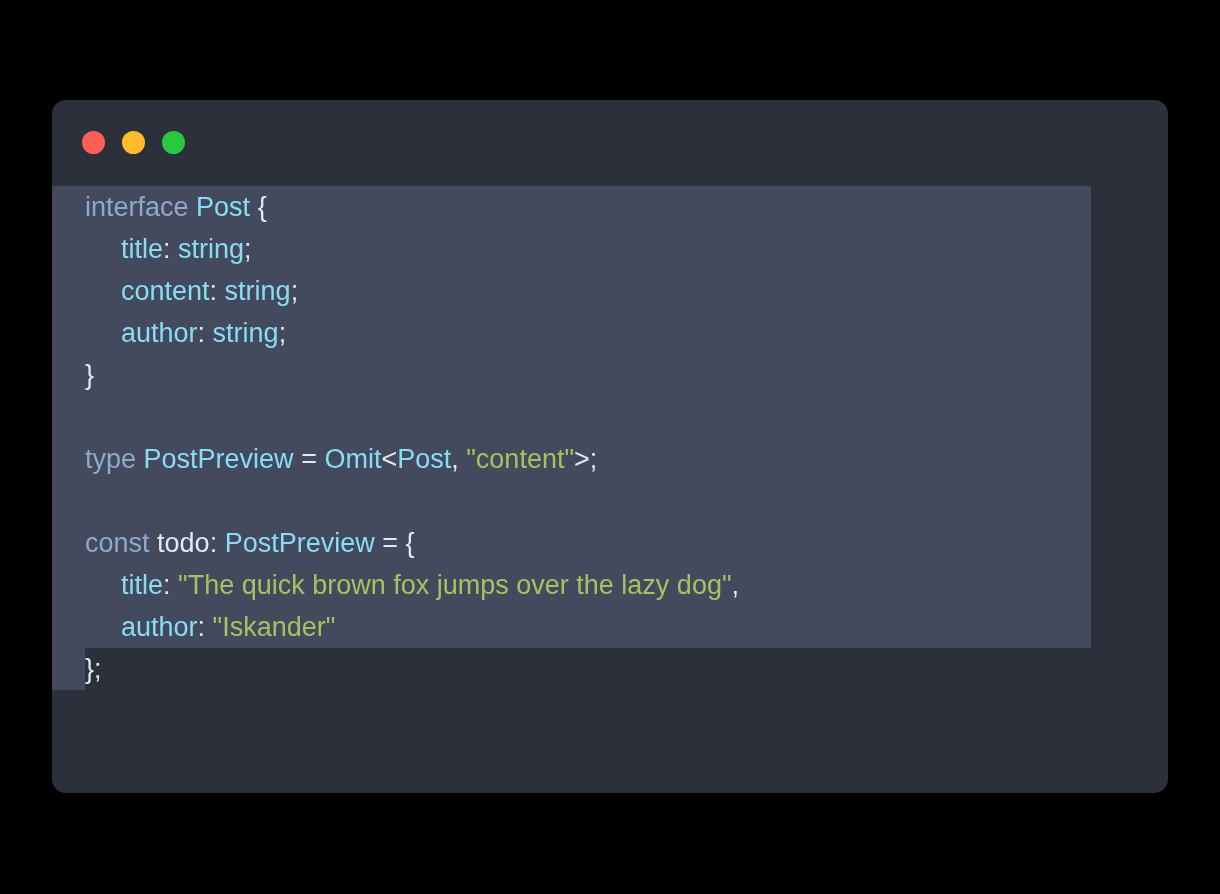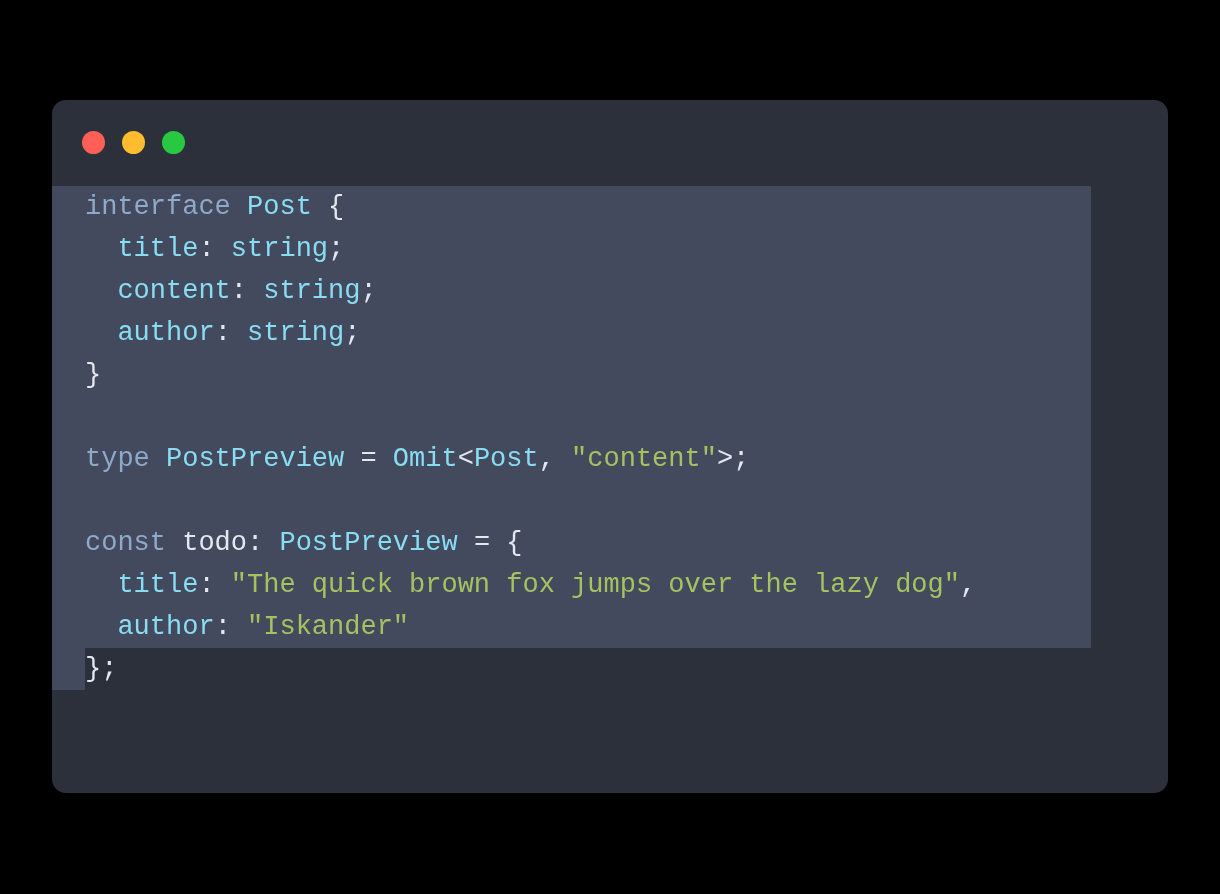--- a/index.html
+++ b/index.html
@@ -62,21 +62,21 @@
     left: 0;
     top: 86px;
     right: 0;
     bottom: 0;
     padding: 0;
   }
 
   pre.code {
     margin: 0;
     padding: 0;
-    font-family: Liberation Mono, monospace;
+    font-family: Liberation Sans, sans-serif;
     font-size: 27px;
     line-height: 42px;
     color: #e3e7ee;
     white-space: pre;
     letter-spacing: 0px;
   }
 
   .line {
     display: block;
     height: 42px;
@@ -104,21 +104,21 @@
   .line.sel-partial {
     background: linear-gradient(to right,
       #434a5e 0px,
       #434a5e 33px,
       rgba(0,0,0,0) 33px);
   }
 
   
   .tok-keyword   { color: #8fa9c9; }
   .tok-type      { color: #89ddf3; }
-  .tok-property  { color: #89ddf3; }
+  .tok-property  { color: #89ddf3; margin-left: 21px; }
   .tok-ident     { color: #e3e7ee; }
   .tok-punct     { color: #e3e7ee; }
   .tok-string    { color: #a5c261; }
   .tok-plain     { color: #e3e7ee; }
 </style>
 </head>
 <body>
 
 <div class="page">
 

